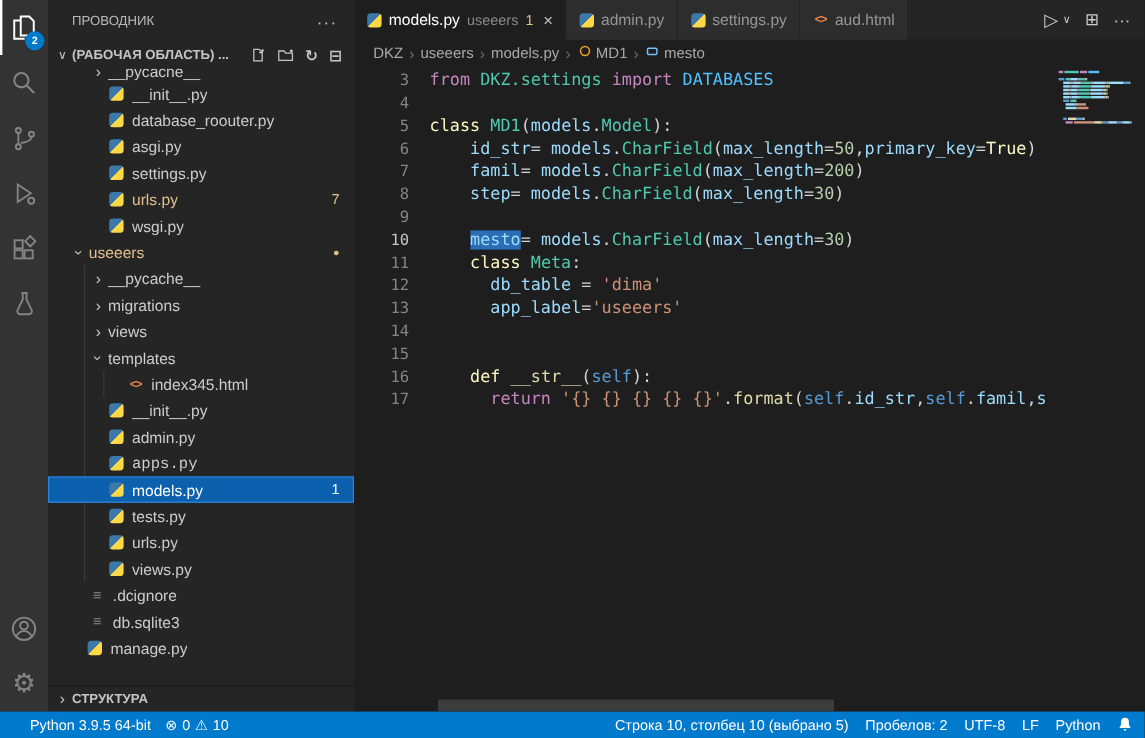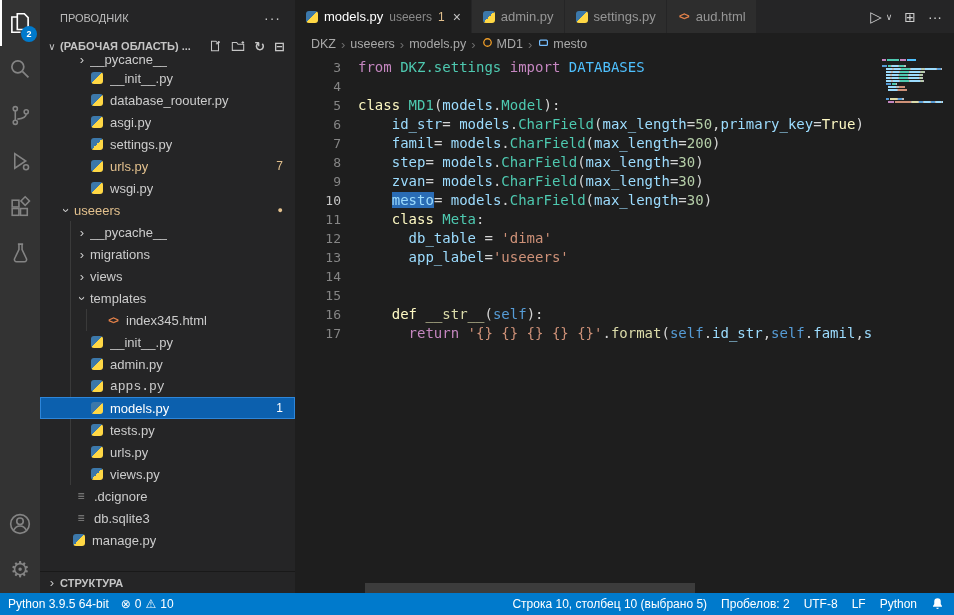--- a/index.html
+++ b/index.html
@@ -83,21 +83,21 @@
   .tk-const{color:#4FC1FF}.tk-self{color:#569CD6}
   .tk-sel{background:#2a6cb5;}
 
   .minimap { position:absolute; top:2px; right:8px; width:64px; bottom:12px; background:#1e1e1e; padding-top:2px; overflow:hidden; }
   .mrow { height:3px; white-space:nowrap; }
   .mbar { display:inline-block; height:2px; vertical-align:top; }
   .hscroll { position:absolute; bottom:0; left:70px; width:330px; height:10px; background:#434343; opacity:.8; cursor:pointer; }
 
   
   .statusbar { height:22px; background:#007acc; color:#ffffff; display:flex; align-items:center;
-    font-size:12px; flex:none; padding:0 10px 0 8px; }
+    font-size:12px; flex:none; padding:0 10px 0 25px; }
   .sb-left { display:flex; align-items:center; gap:12px; }
   .sb-right { margin-left:auto; display:flex; align-items:flex-start; gap:14px; }
   .sb-item { display:flex; align-items:center; gap:4px; cursor:pointer; white-space:nowrap; }
   .sb-item svg { display:block; }
 </style>
 </head>
 <body>
 
 <div id="app">
   <div class="main-row">
@@ -412,21 +412,20 @@
             <div class="cline">
               <span class="ln">7</span>
               <span class="ltext"><span class="tk-pln">    </span><span class="tk-var">famil</span><span class="tk-pln">= </span><span class="tk-var">models</span><span class="tk-pln">.</span><span class="tk-cls">CharField</span><span class="tk-pln">(</span><span class="tk-var">max_length</span><span class="tk-pln">=</span><span class="tk-num">200</span><span class="tk-pln">)</span></span>
             </div>
             <div class="cline">
               <span class="ln">8</span>
               <span class="ltext"><span class="tk-pln">    </span><span class="tk-var">step</span><span class="tk-pln">= </span><span class="tk-var">models</span><span class="tk-pln">.</span><span class="tk-cls">CharField</span><span class="tk-pln">(</span><span class="tk-var">max_length</span><span class="tk-pln">=</span><span class="tk-num">30</span><span class="tk-pln">)</span></span>
             </div>
             <div class="cline">
               <span class="ln">9</span>
-              <span class="ltext"><span class="tk-pln">    </span><span class="tk-var">zvan</span><span class="tk-pln">= </span><span class="tk-var">models</span><span class="tk-pln">.</span><span class="tk-cls">CharField</span><span class="tk-pln">(</span><span class="tk-var">max_length</span><span class="tk-pln">=</span><span class="tk-num">30</span><span class="tk-pln">)</span></span>
             </div>
             <div class="cline">
               <span class="ln active">10</span>
               <span class="ltext"><span class="tk-pln">    </span><span class="tk-var tk-sel">mesto</span><span class="tk-pln">= </span><span class="tk-var">models</span><span class="tk-pln">.</span><span class="tk-cls">CharField</span><span class="tk-pln">(</span><span class="tk-var">max_length</span><span class="tk-pln">=</span><span class="tk-num">30</span><span class="tk-pln">)</span></span>
             </div>
             <div class="cline">
               <span class="ln">11</span>
               <span class="ltext"><span class="tk-pln">    </span><span class="tk-kw2">class</span><span class="tk-pln"> </span><span class="tk-cls">Meta</span><span class="tk-pln">:</span></span>
             </div>
             <div class="cline">

